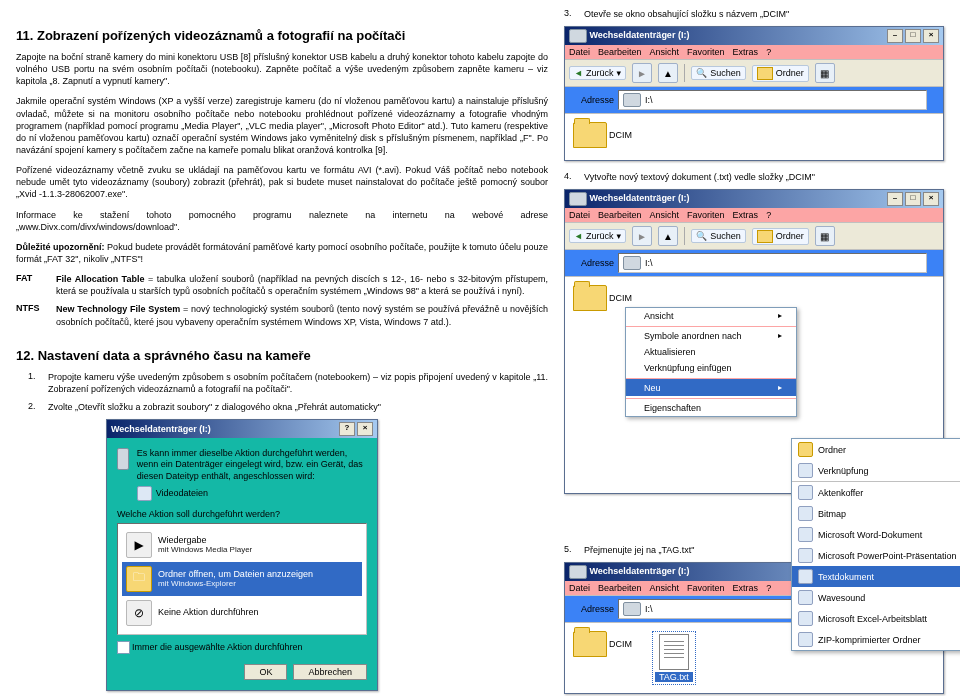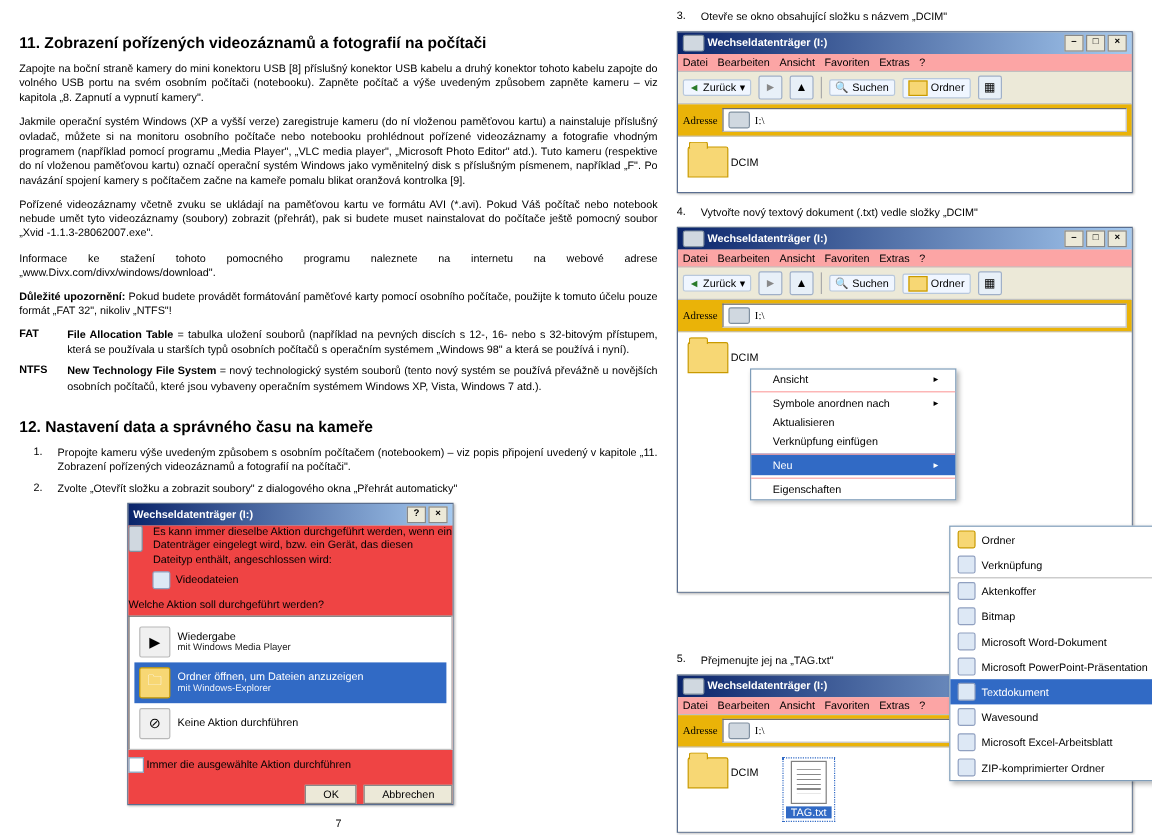--- a/index.html
+++ b/index.html
@@ -123,27 +123,26 @@
   .tb-back {
     display: inline-flex;
     align-items: center;
     gap: 3px;
     padding: 1px 4px;
     border: 1px solid #b8c8dc;
     background: #f0f6ff;
     border-radius: 2px;
   }
   .addr-row {
-    background: #eab308;
-    padding: 3px 4px;
+    background: #3b82f6;
+    padding: 3px 16px;
     display: flex;
     align-items: center;
     gap: 4px;
     border-bottom: 1px solid #c0c0c0;
-    font-family: Liberation Serif, serif;
   }
   .addr-field {
     flex: 1;
     background: #fff;
     border: 1px inset #c0c0c0;
     padding: 2px 4px;
     display: flex;
     align-items: center;
     gap: 4px;
   }
@@ -239,21 +238,22 @@
   .mini-ico {
     width: 13px;
     height: 13px;
     background: #dde8f5;
     border: 1px solid #90a0c0;
     border-radius: 2px;
     flex: 0 0 13px;
   }
   
   .dlg-body {
-    background: #ef4444;
+    background: #14b8a6;
+    padding: 10px;
   }
   .dlg-optionbox {
     background: #fff;
     border: 1px inset #c0c0c0;
     padding: 4px;
     margin-top: 4px;
   }
   .dlg-opt {
     padding: 4px 4px;
     display: flex;

